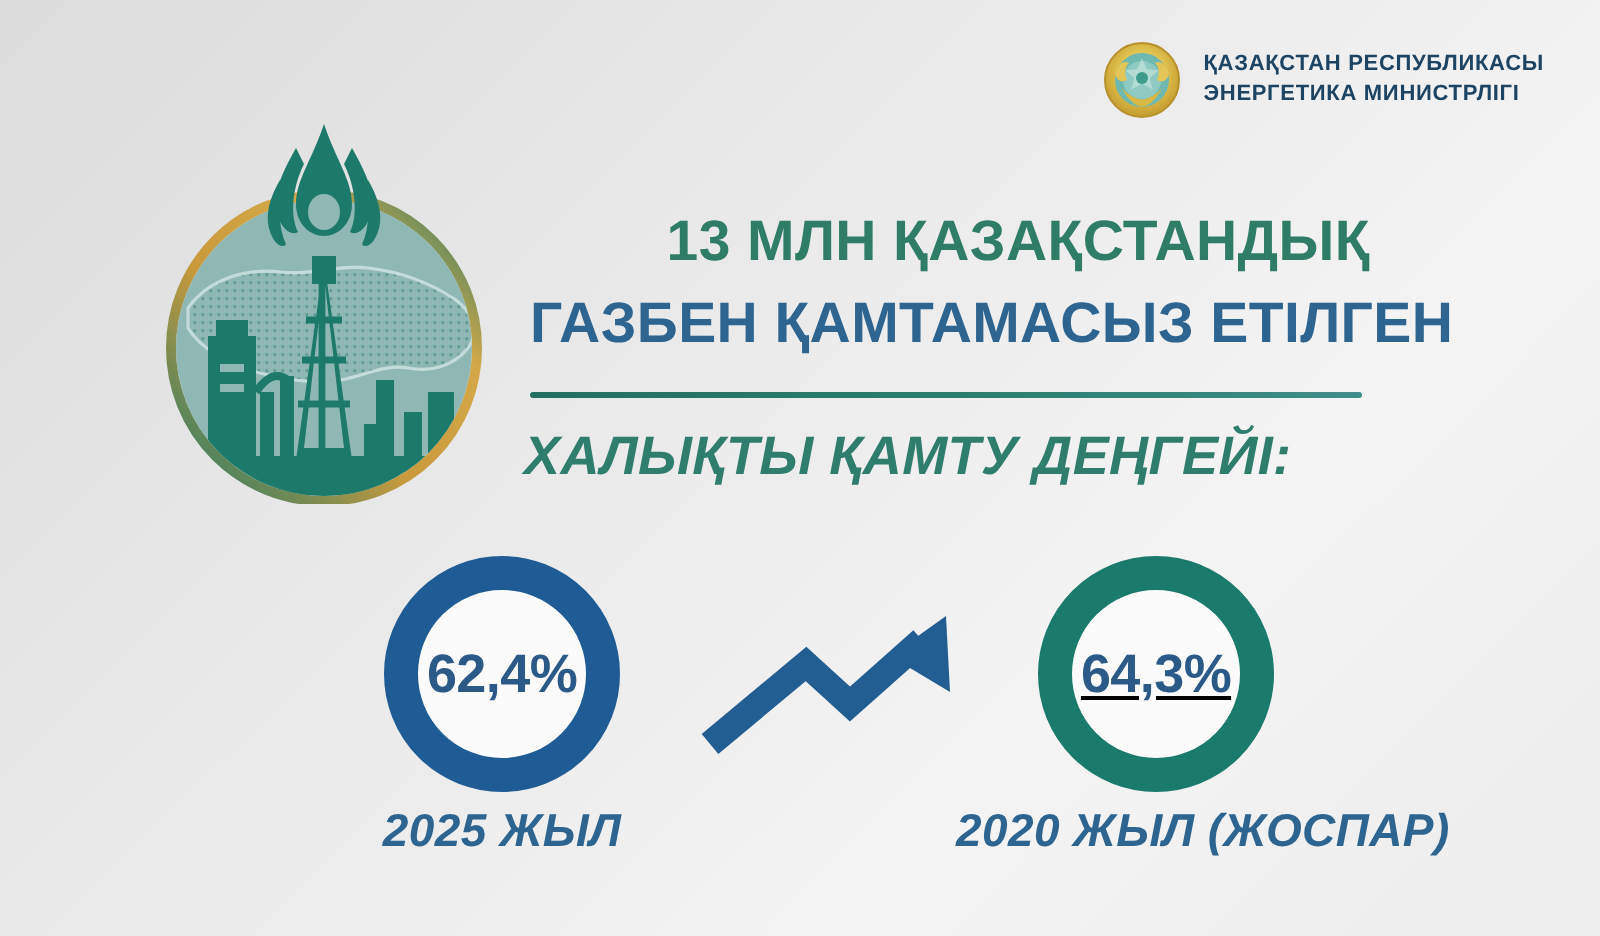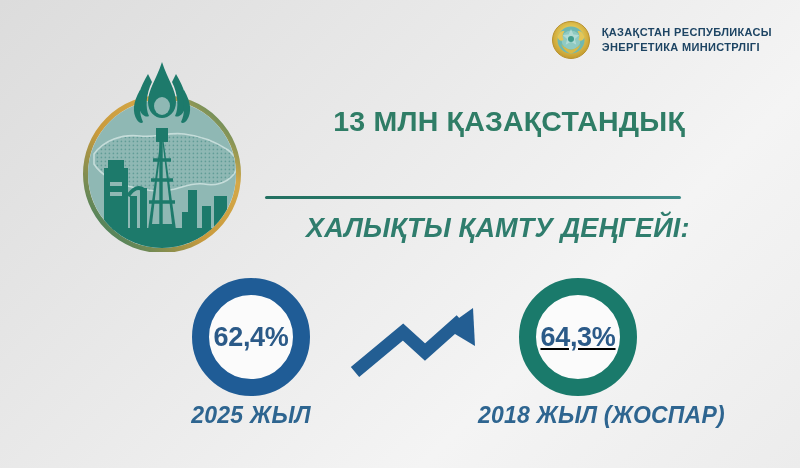--- a/index.html
+++ b/index.html
@@ -41,21 +41,21 @@
   #headline-divider{
     position:absolute; left:265px; top:196px;
     width:416px; height:3px;
     background:linear-gradient(90deg,#237061 0%,#2a7f6d 55%,#3f8d8a 100%);
     border-radius:2px;
   }
 
   #subtitle{
     position:absolute; left:262px; top:213px;
     font-size:27px; font-weight:bold; font-style:italic;
-    color:#2f7d6d; letter-spacing:.2px; white-space:nowrap;margin-left:44px;
+    color:#2f7d6d; letter-spacing:.2px; white-space:nowrap;
   }
 
   
   #stats-row{ position:absolute; left:0; top:278px; width:800px; height:190px; }
 
   .stat-group{ position:absolute; width:200px; text-align:center; }
   #stat-group-2025{ left:151px; }
   #stat-group-2026{ left:478px; }
 
   .donut{
@@ -174,20 +174,21 @@
       <path d="M84 18 C76 32 72 42 75 52 C77 59 82 62 85 60 C81 52 82 38 88 26 Z"></path>
       <path d="M120 34 C127 46 128 56 123 64 C121 67 118 68 117 66 C121 58 121 46 117 38 Z"></path>
       <path d="M76 34 C69 46 68 56 73 64 C75 67 78 68 79 66 C75 58 75 46 79 38 Z"></path>
     </g>
     <ellipse cx="98" cy="50" rx="8" ry="9" fill="#8fb8b4"></ellipse>
   </svg>
 </div>
 
 <div id="headline">
   <div class="headline-line" id="headline-line-1">13 МЛН ҚАЗАҚСТАНДЫҚ</div>
+  <div class="headline-line" id="headline-line-2">ГАЗБЕН ҚАМТАМАСЫЗ ЕТІЛГЕН</div>
 </div>
 
 <div id="headline-divider"></div>
 
 <div id="subtitle">ХАЛЫҚТЫ ҚАМТУ ДЕҢГЕЙІ:</div>
 
 <div id="stats-row">
 
   <div class="stat-group" id="stat-group-2025">
     <div class="donut" id="donut-2025">
@@ -200,16 +201,16 @@
     <svg viewBox="0 0 140 80" width="140" height="80">
       <path d="M6 72 L54 32 L76 52 L112 20" fill="none" stroke="#235e93" stroke-width="13" stroke-linecap="butt" stroke-linejoin="miter"></path>
       <path d="M124 8 L126 46 L96 28 Z" fill="#235e93"></path>
     </svg>
   </div>
 
   <div class="stat-group" id="stat-group-2026">
     <div class="donut" id="donut-2026">
       <span class="donut-value">64,3%</span>
     </div>
-    <div class="stat-caption">2018 ЖЫЛ (ЖОСПАР)</div>
+    <div class="stat-caption">2020 ЖЫЛ (ЖОСПАР)</div>
   </div>
 
 </div>
 
 </body></html>

